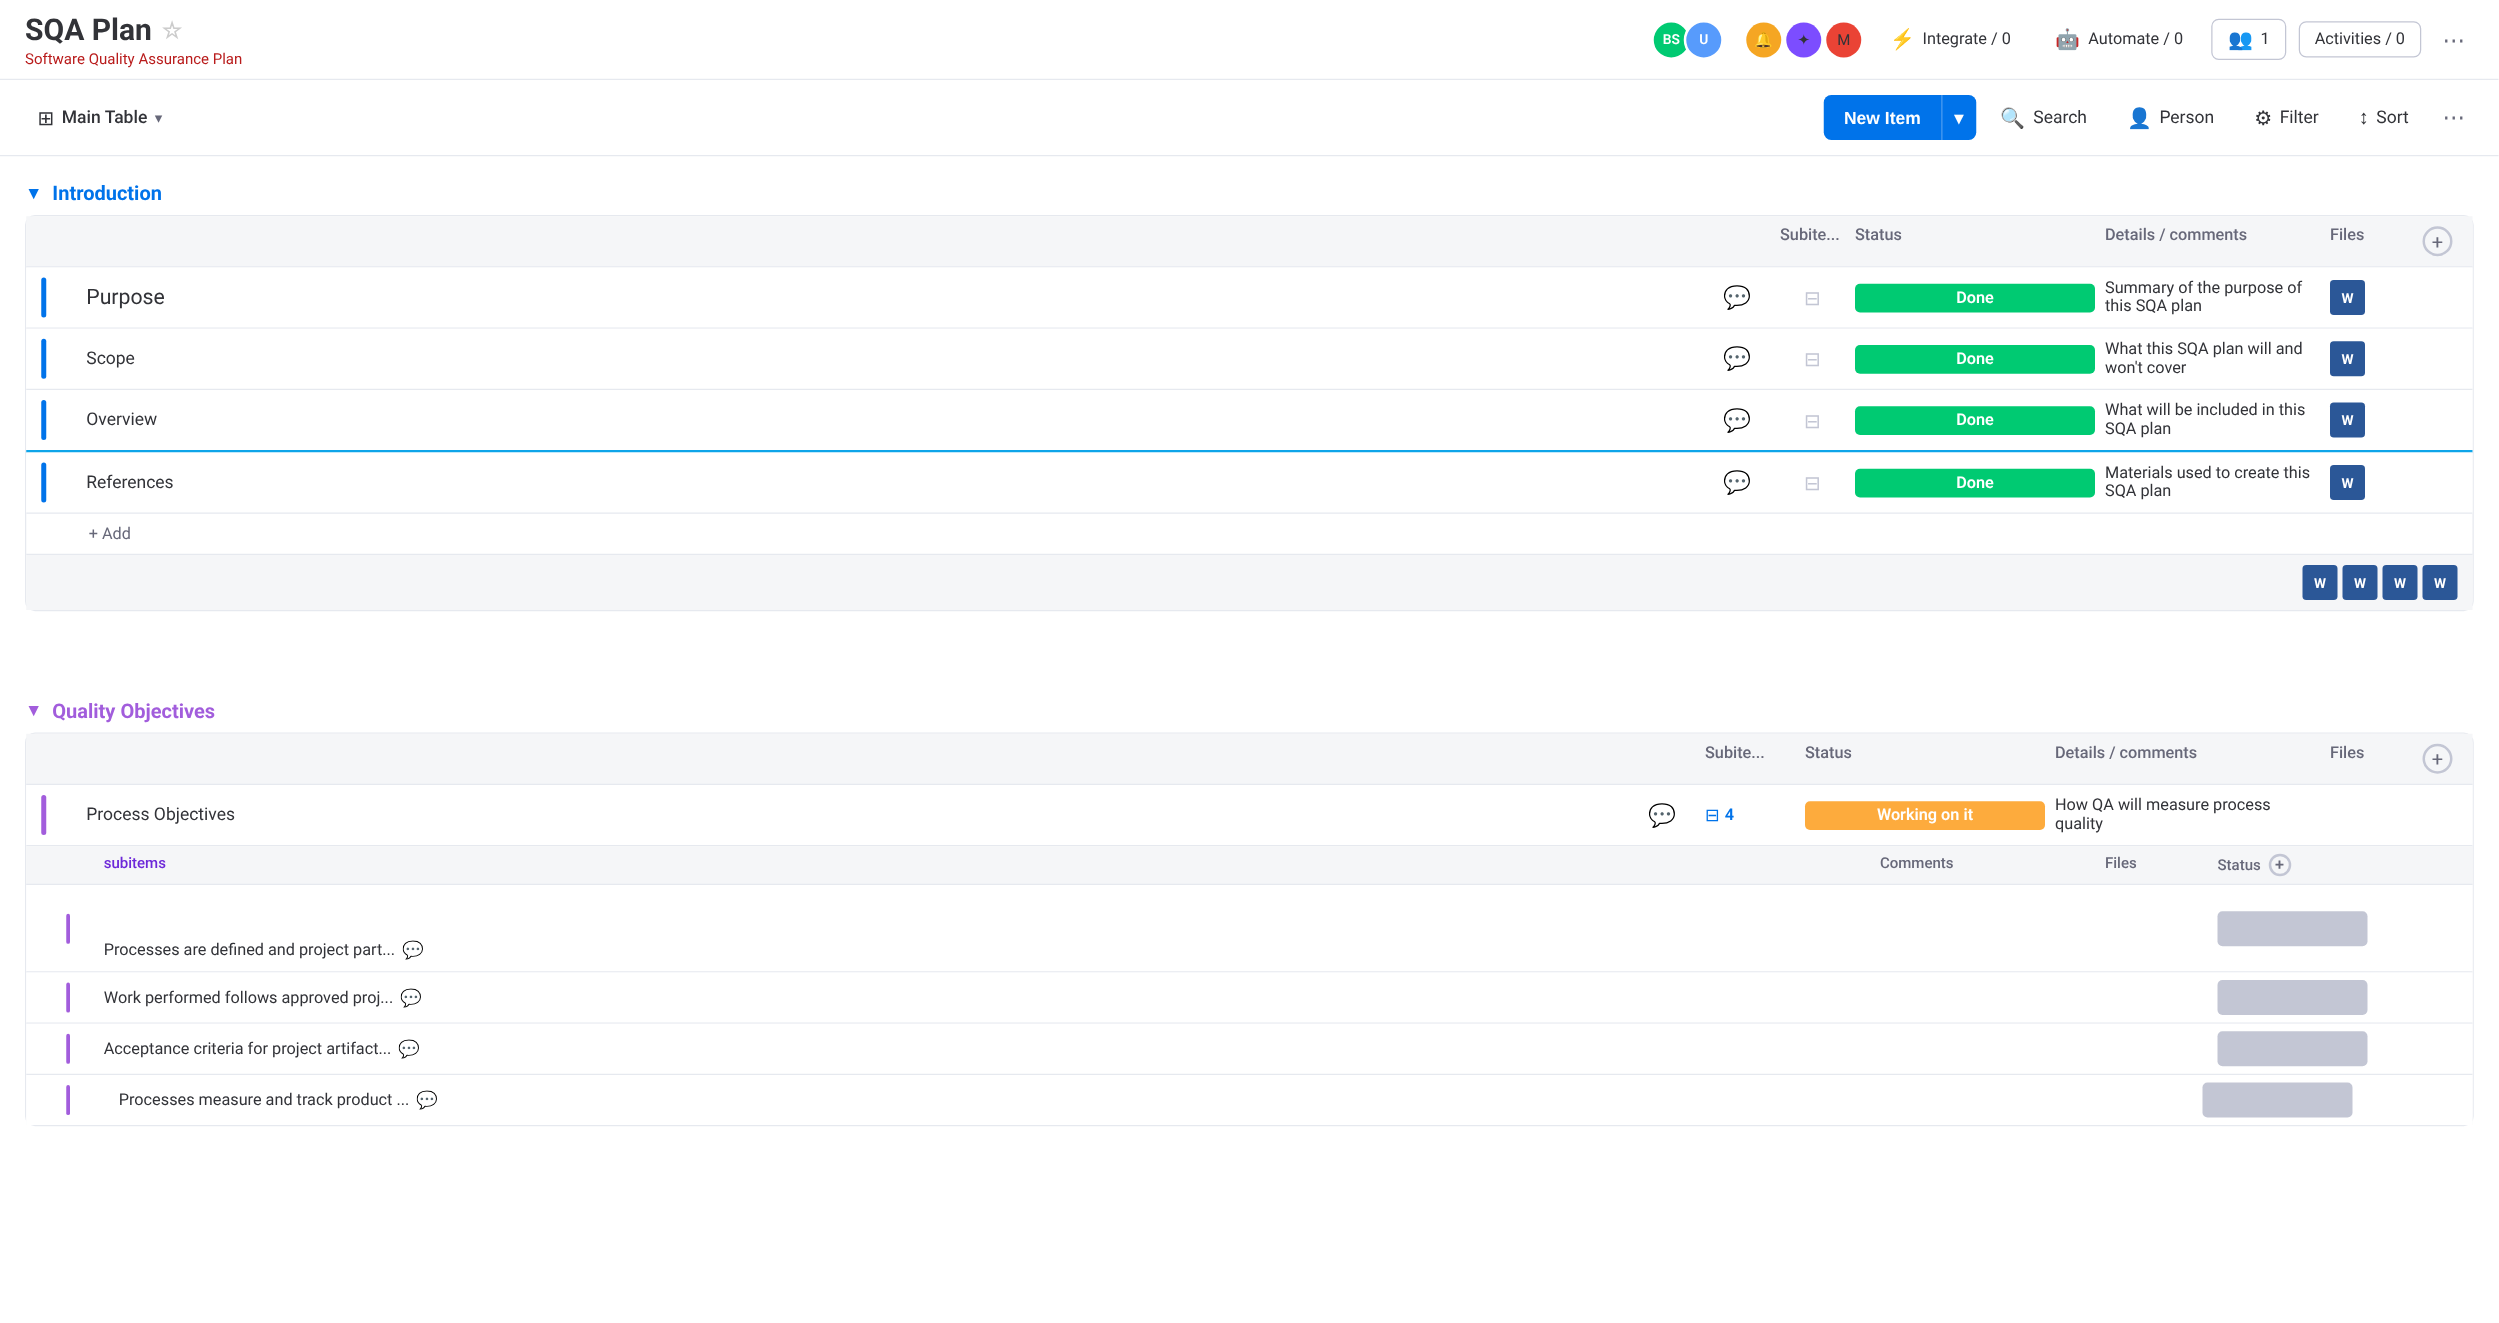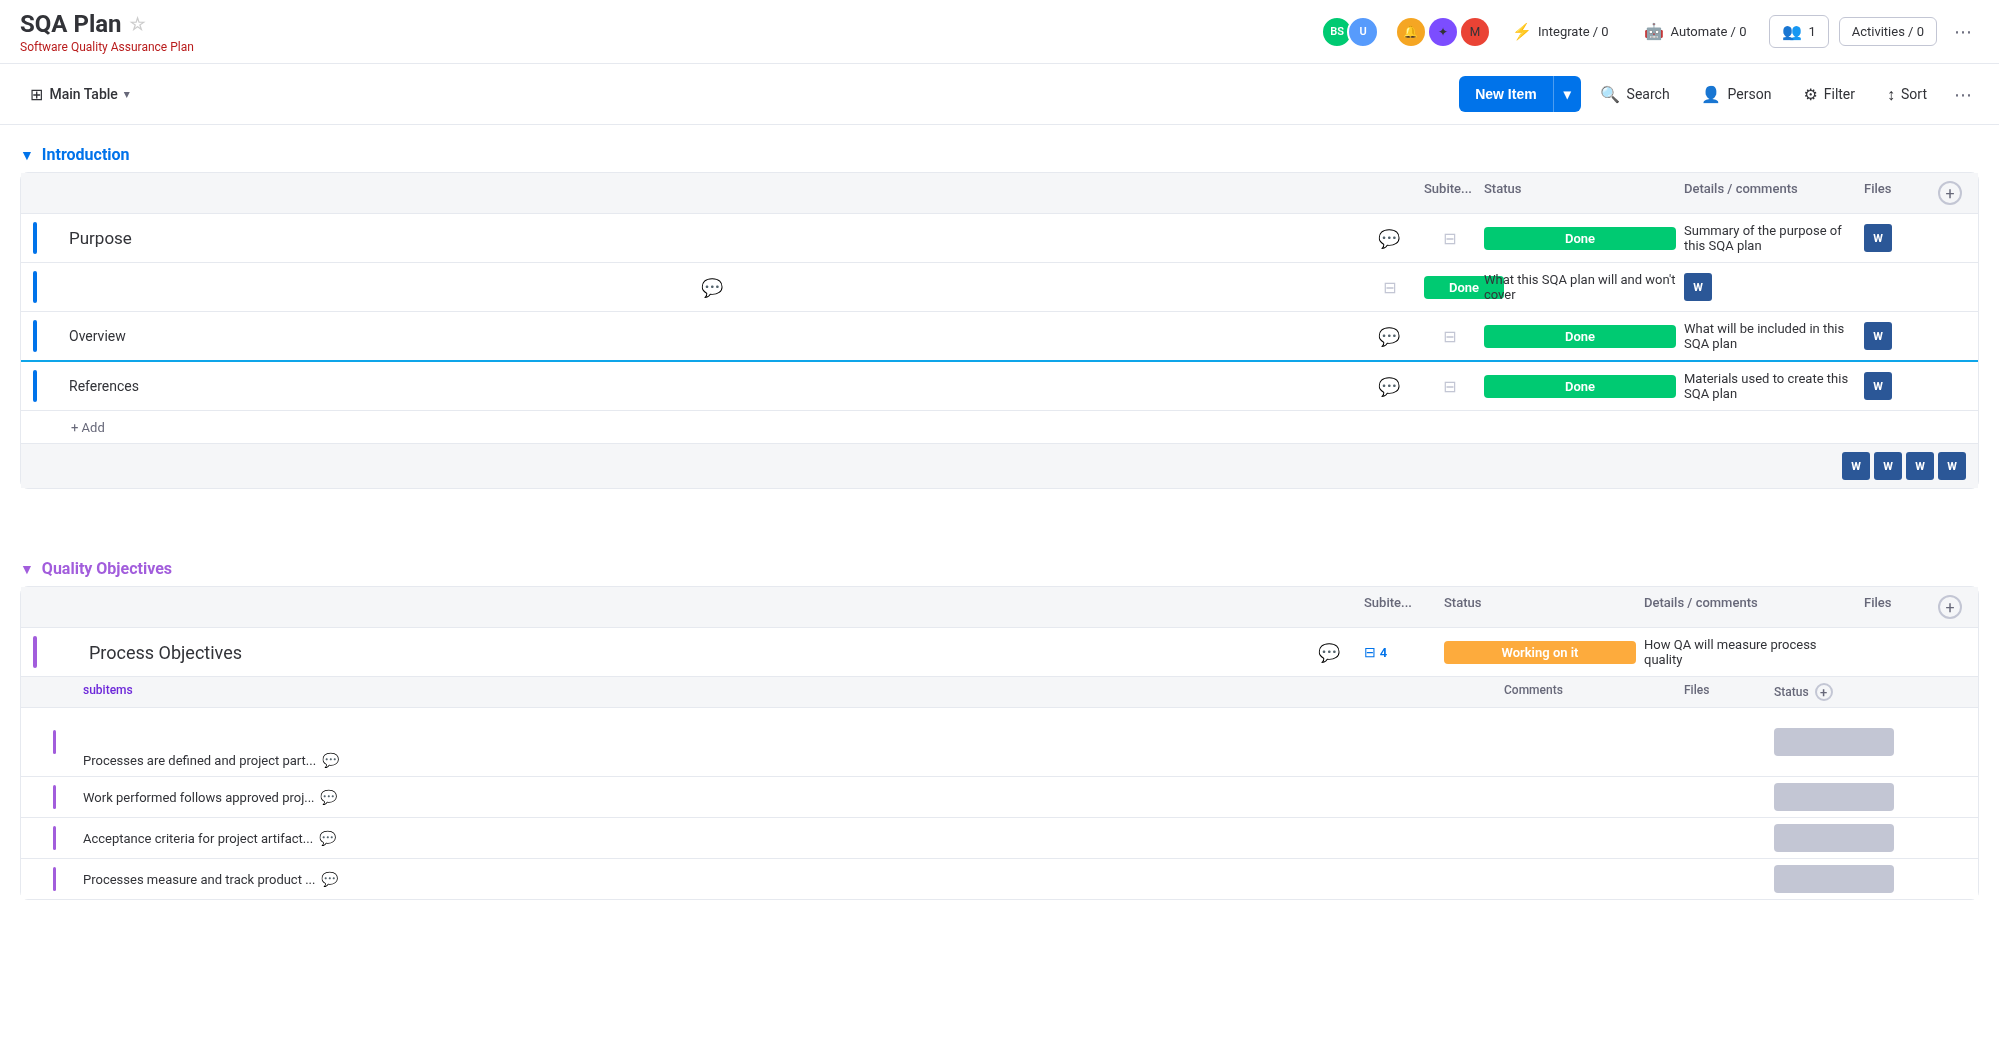--- a/index.html
+++ b/index.html
@@ -188,20 +188,21 @@
         <div style="padding:4px; display:flex; align-items:center;">
           <div class="word-icon">W</div>
         </div>
         <div></div>
       </div>
 
       <div style="display:grid; grid-template-columns: 36px 1fr 60px 60px 200px 180px 70px 40px; border-bottom:1px solid #e6e9ef; align-items:center; padding:0 8px; background:#fff;">
         <div style="padding:8px 4px; display:flex; align-items:center;">
           <div style="width:4px; height:32px; background:#0073ea; border-radius:2px;"></div>
         </div>
+        <div style="padding:8px 4px; font-size:14px;">Scope</div>
         <div style="padding:8px 4px; display:flex; align-items:center; justify-content:center;">
           <span style="color:#c3c6d4; font-size:18px;">💬</span>
         </div>
         <div style="padding:8px 4px; display:flex; align-items:center; justify-content:center;">
           <span style="color:#c3c6d4; font-size:16px;">⊟</span>
         </div>
         <div style="padding:4px;">
           <div class="status-badge status-done">Done</div>
         </div>
         <div style="padding:8px 4px; font-size:13px; color:#323338;">What this SQA plan will and won't cover</div>
@@ -286,21 +287,21 @@
         <div style="padding:8px 4px; font-size:13px; color:#676879; font-weight:500;">Files</div>
         <div style="padding:8px 4px; display:flex; align-items:center; justify-content:center;">
           <div class="plus-circle">+</div>
         </div>
       </div>
 
       <div style="display:grid; grid-template-columns: 36px 1fr 60px 80px 200px 220px 70px 40px; border-bottom:1px solid #e6e9ef; align-items:center; padding:0 8px; background:#fff;">
         <div style="padding:8px 4px; display:flex; align-items:center;">
           <div style="width:4px; height:32px; background:#a25ddc; border-radius:2px;"></div>
         </div>
-        <div style="padding:8px 4px; font-size:18px;margin-left:20px;">Process Objectives</div>
+        <div style="padding:8px 4px; font-size:14px;">Process Objectives</div>
         <div style="padding:8px 4px; display:flex; align-items:center; justify-content:center;">
           <span style="color:#c3c6d4; font-size:18px;">💬</span>
         </div>
         <div style="padding:8px 4px; display:flex; align-items:center; gap:4px;">
           <span style="color:#0073ea; font-size:14px;">⊟</span>
           <span style="color:#0073ea; font-weight:600; font-size:13px;">4</span>
         </div>
         <div style="padding:4px;">
           <div class="status-badge status-working">Working on it</div>
         </div>
@@ -364,21 +365,21 @@
             <span style="color:#c3c6d4; font-size:14px;">💬</span>
           </div>
           <div style="padding:8px 4px;"></div>
           <div style="padding:8px 4px;"></div>
           <div style="padding:4px;">
             <div class="status-gray-box"></div>
           </div>
           <div></div>
         </div>
 
-        <div style="display:grid; grid-template-columns: 50px 1fr 180px 90px 160px 40px; align-items:center; padding:0 8px; background:#fff;">
+        <div style="display:grid; grid-template-columns: 50px 1fr 180px 90px 160px 40px; align-items:center; padding:0 8px; background:#fff;gap:12px;">
           <div style="padding:8px 4px; display:flex; align-items:center; justify-content:center;">
             <div style="width:3px; height:24px; background:#a25ddc; border-radius:2px;"></div>
           </div>
           <div style="padding:8px 4px; font-size:13px; display:flex; align-items:center; gap:6px;">
             Processes measure and track product ...
             <span style="color:#c3c6d4; font-size:14px;">💬</span>
           </div>
           <div style="padding:8px 4px;"></div>
           <div style="padding:8px 4px;"></div>
           <div style="padding:4px;">

